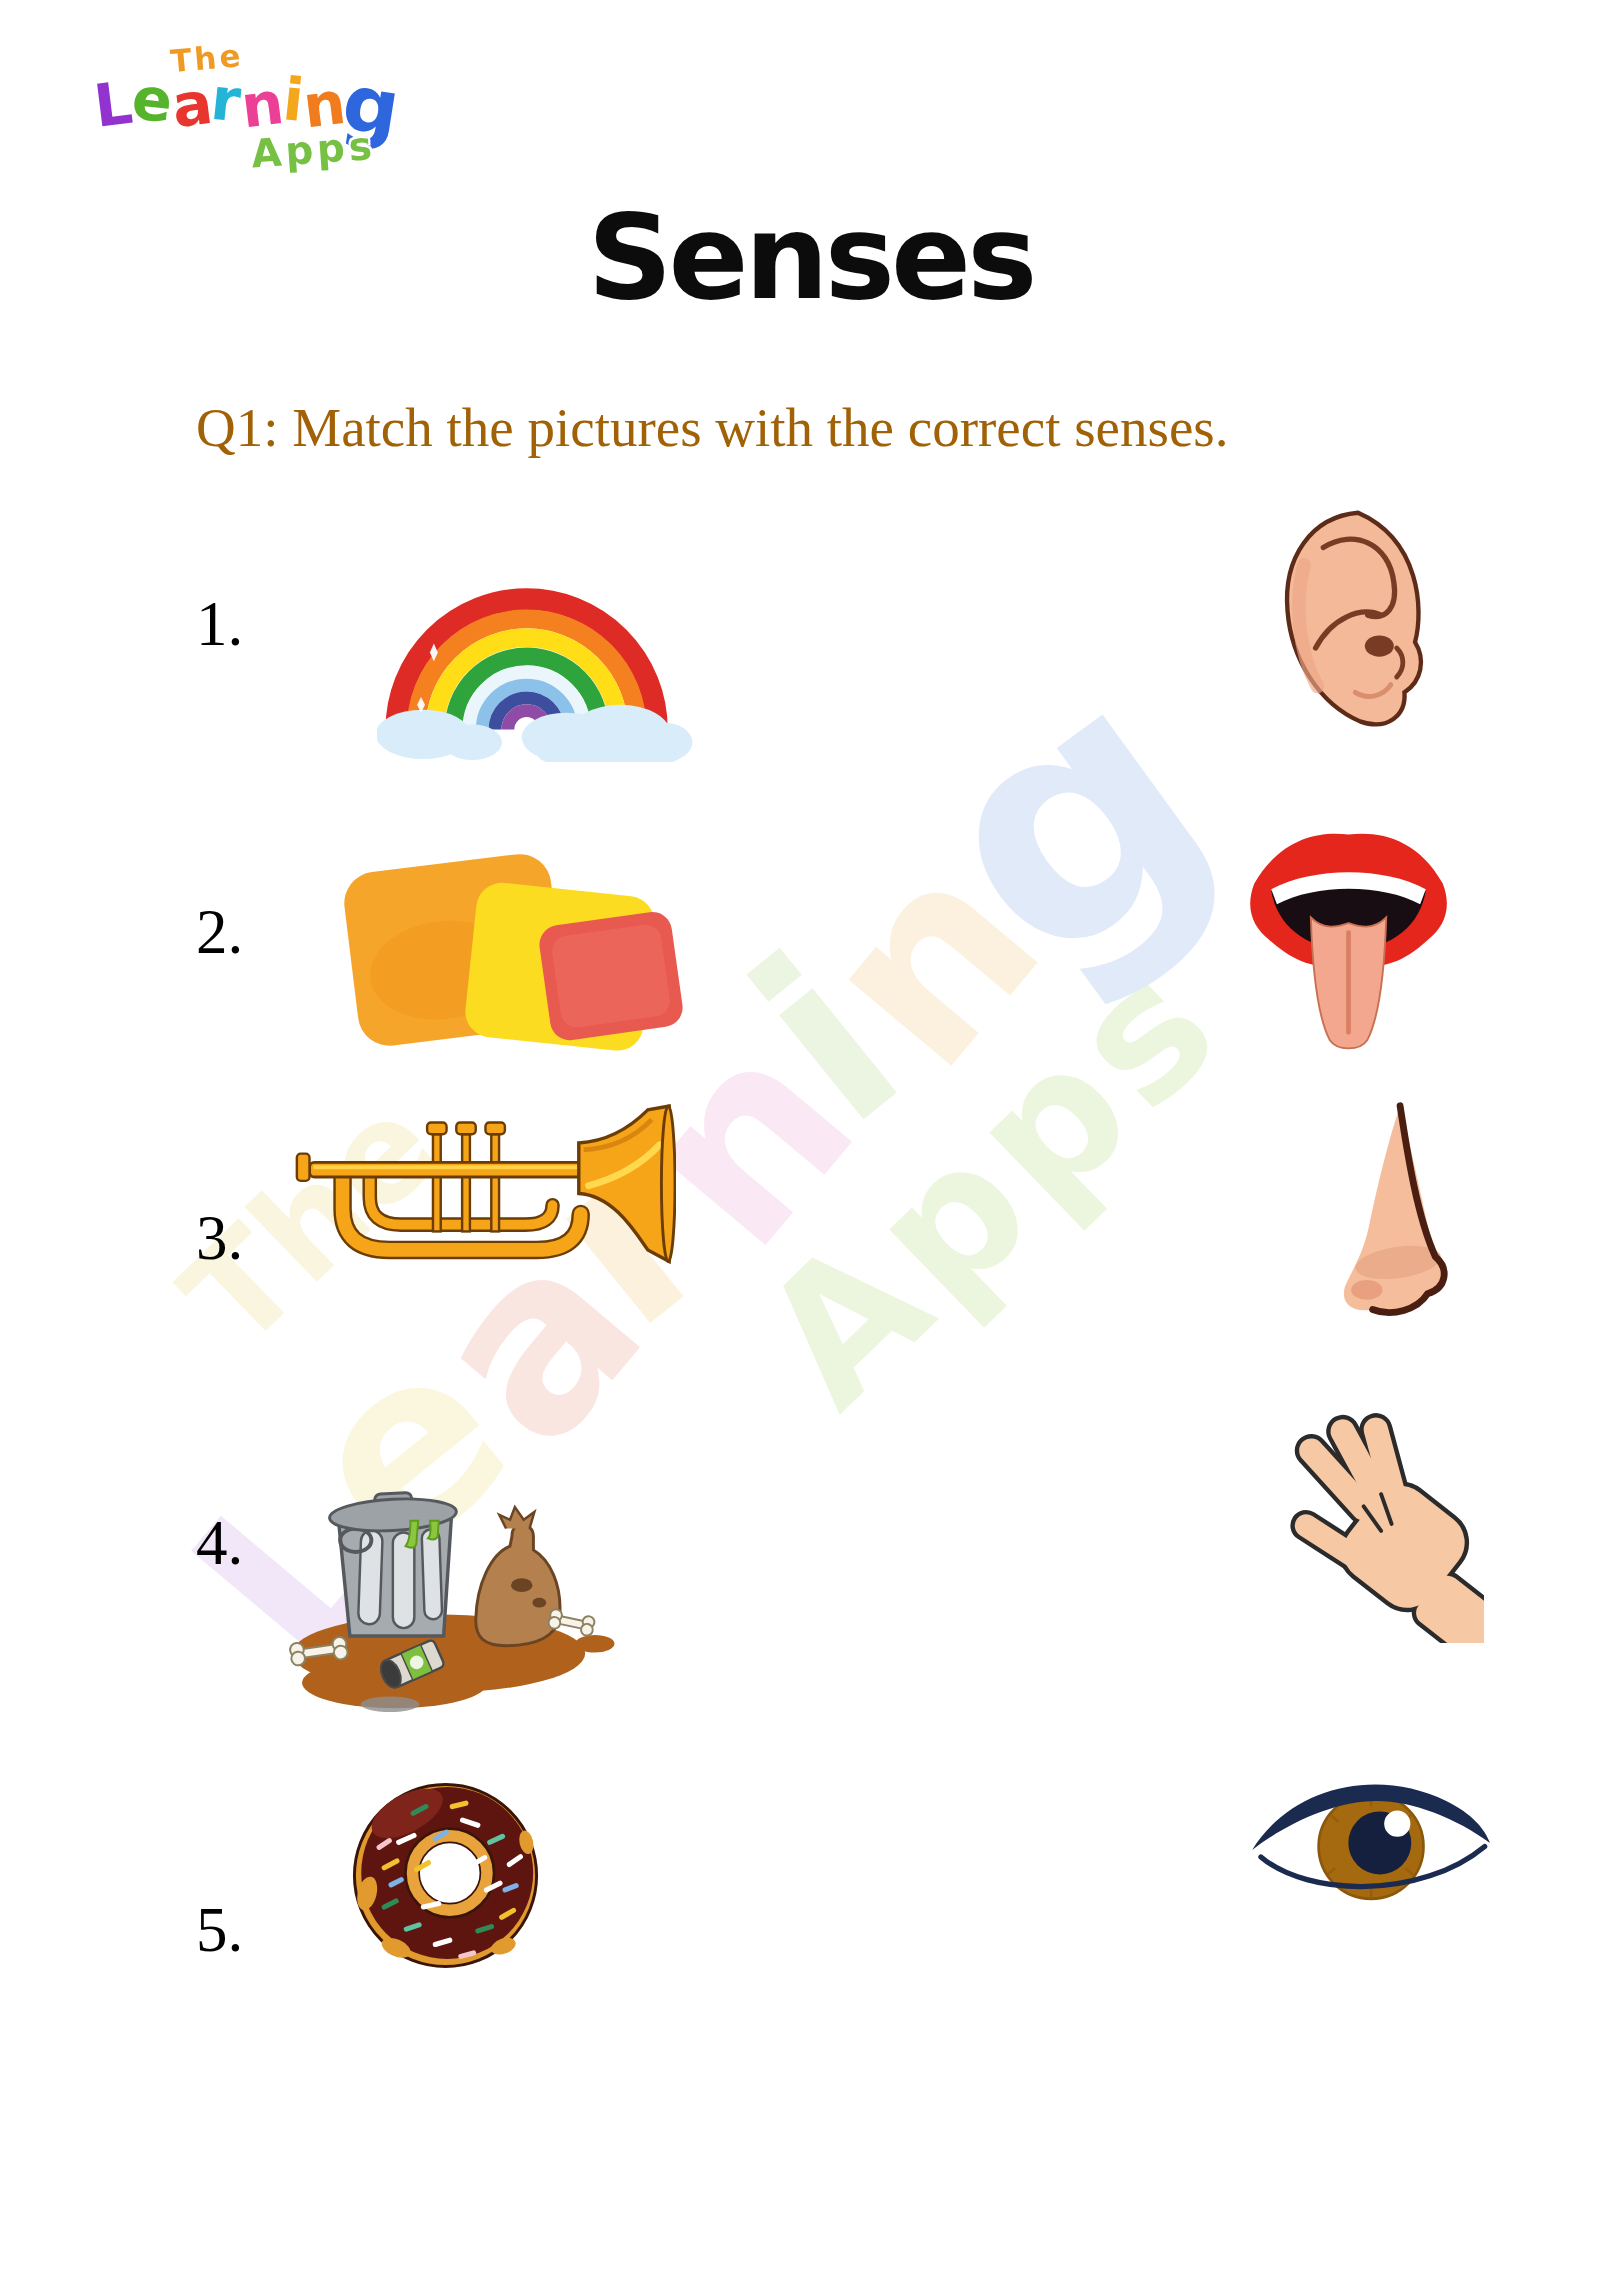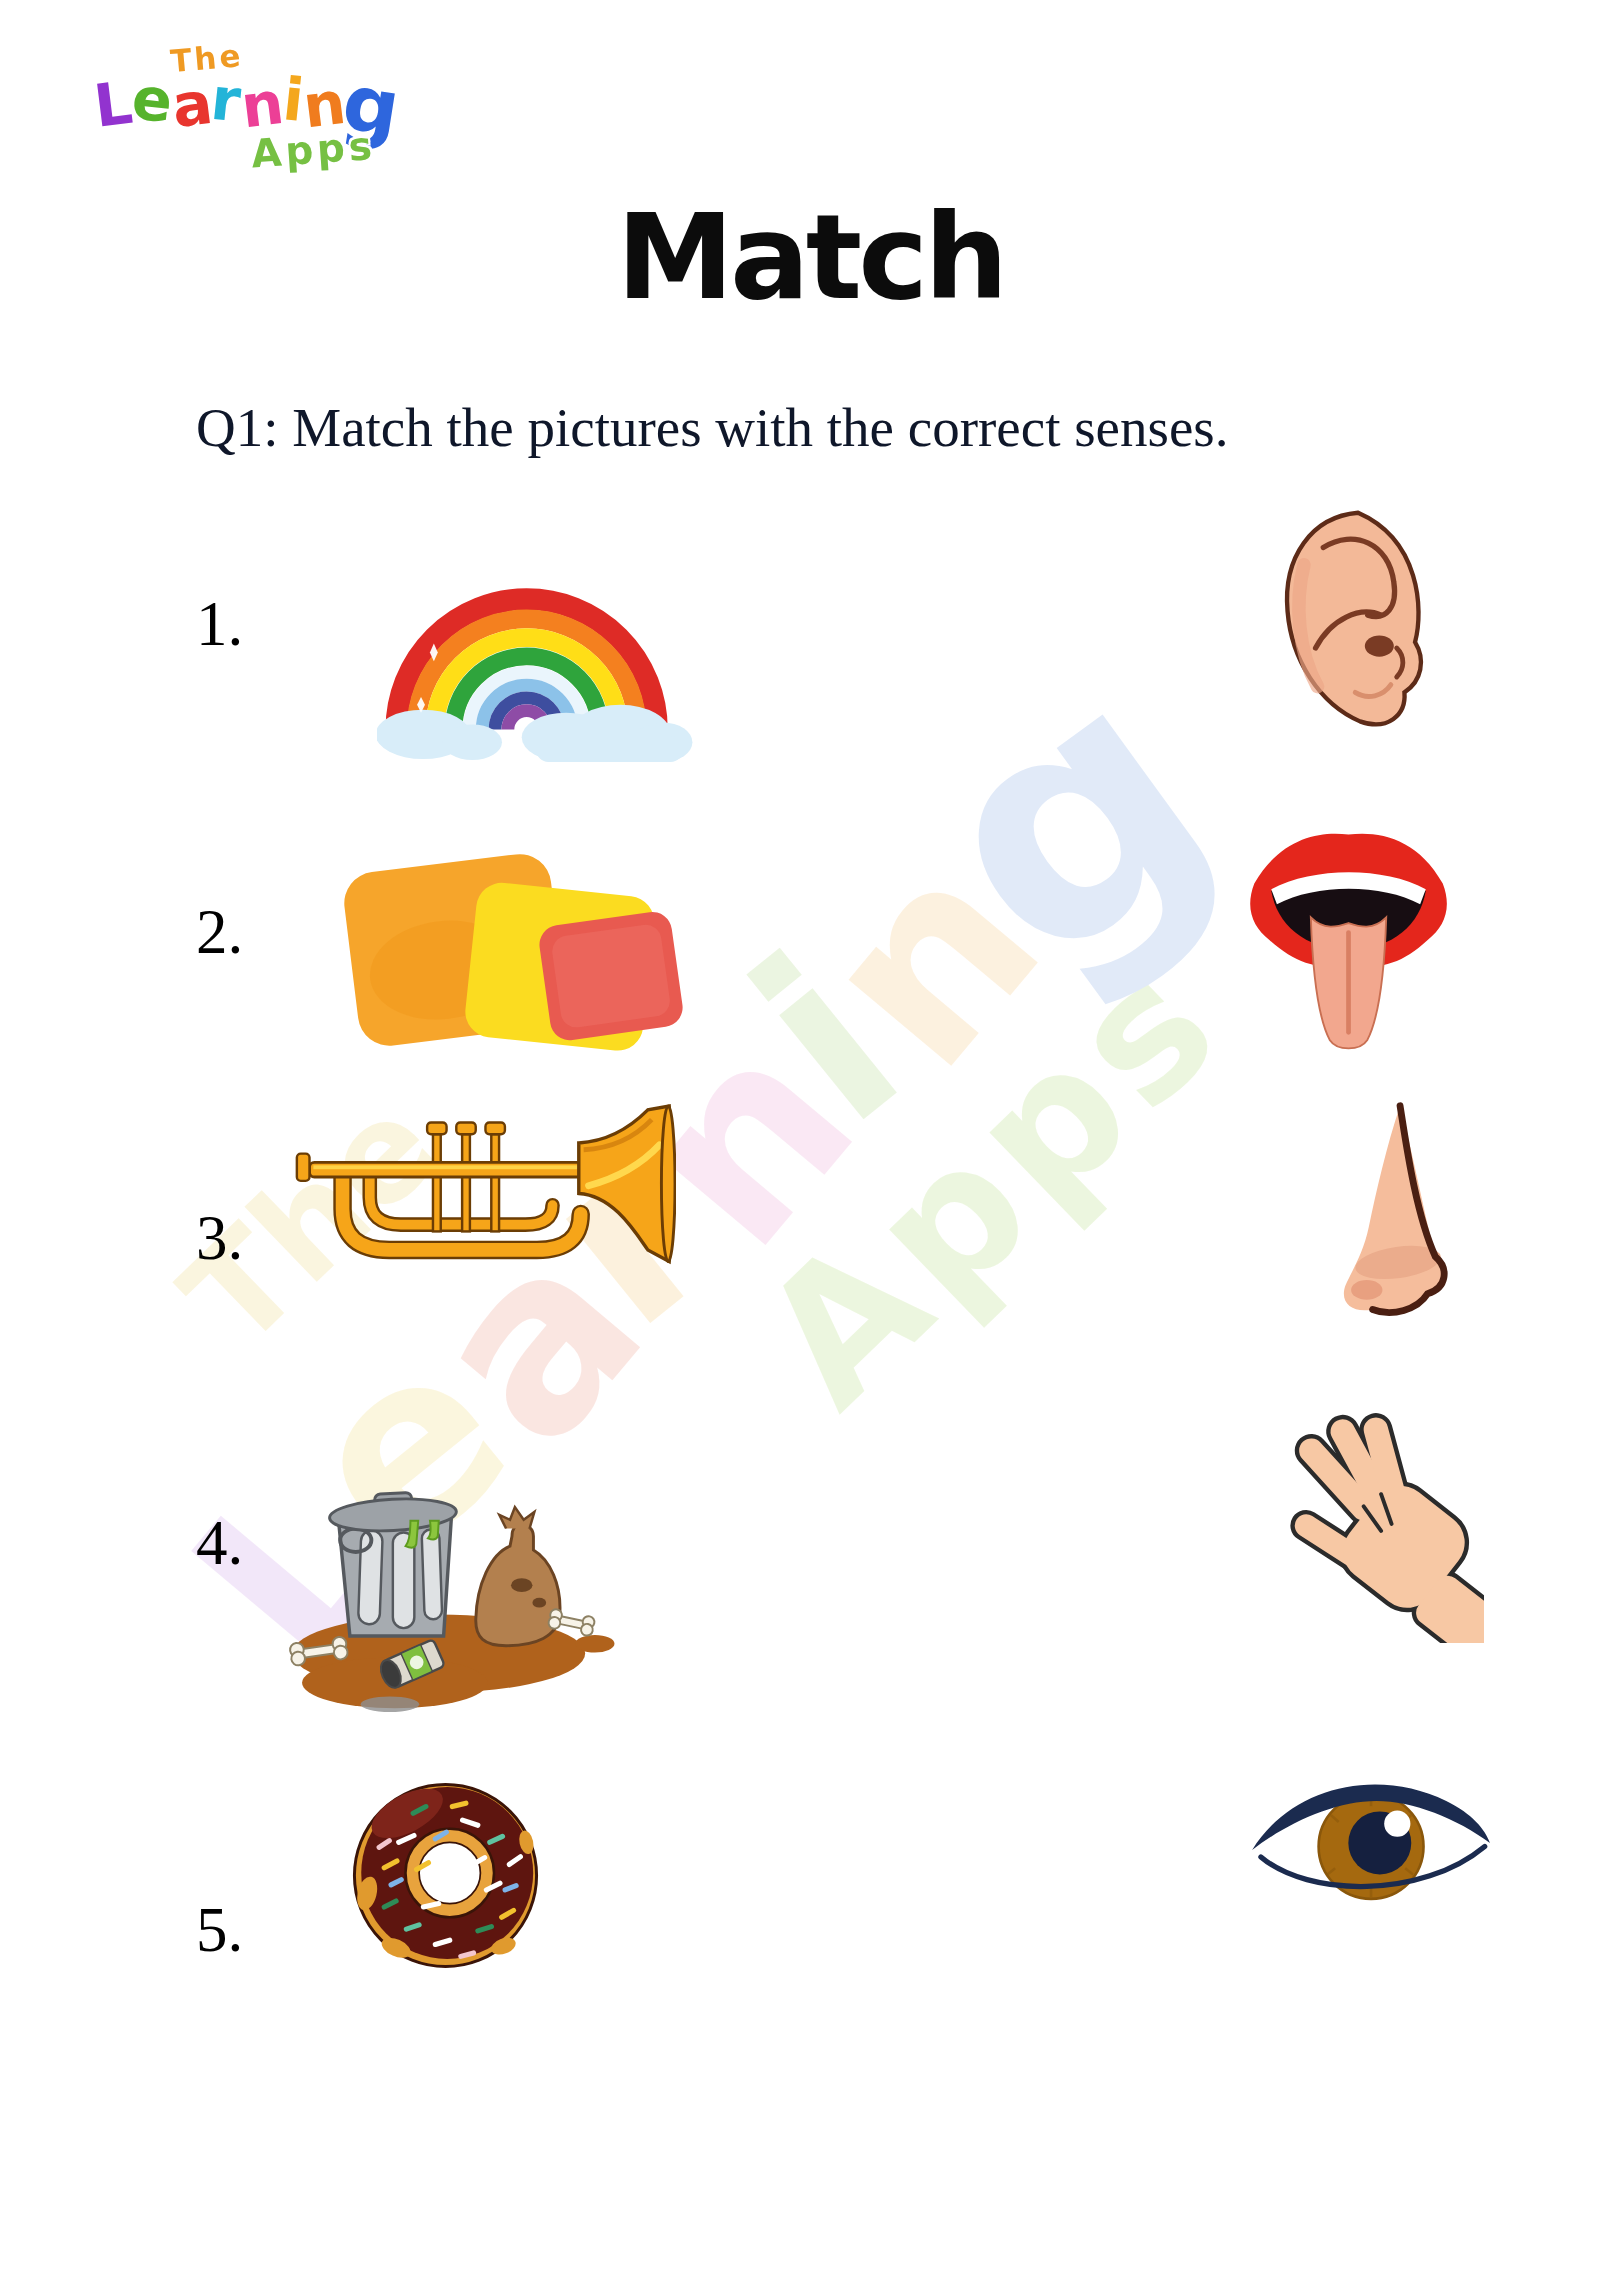--- a/index.html
+++ b/index.html
@@ -14,21 +14,21 @@
   .logo-learning span{display:inline-block;}
   .logo-learning span:nth-child(odd){transform:rotate(-7deg) translateY(2px);}
   .logo-learning span:nth-child(even){transform:rotate(6deg) translateY(-2.9px);}
   .logo-learning span:last-child{font-size:78px;transform:rotate(9deg) translateY(9.8px);}
   .logo-apps{font:bold 39px "DejaVu Sans",sans-serif;letter-spacing:3.9px;margin:-5.9px 0 0 157px;
             transform:rotate(-4deg);text-shadow:2px 2px 0 #fff,-2px -2px 0 #fff,2px -2px 0 #fff,-2px 2px 0 #fff;}
   
   .title{position:absolute;top:188px;left:0;width:100%;text-align:center;z-index:2;
          font-family:"DejaVu Sans",sans-serif;font-weight:900;font-size:118px;letter-spacing:-3.9px;color:#0c0c0c;}
   .question{position:absolute;left:196px;top:396px;z-index:2;
-         font-family:"Liberation Serif",serif;font-size:55px;color:#0f172a;}
+         font-family:"Liberation Serif",serif;font-size:55px;color:#a16207;}
   .num{position:absolute;left:196px;z-index:2;font-family:"Liberation Serif",serif;font-size:63px;color:#000;}
   #num-1{top:588px}#num-2{top:896px}#num-3{top:1202px}#num-4{top:1507px}#num-5{top:1894px}
   .footer{position:absolute;top:2088px;left:0;width:100%;text-align:center;z-index:2;
          font-family:"Liberation Sans",sans-serif;font-weight:bold;font-size:33px;color:#050505;letter-spacing:0.5px;}
   
   #watermark{position:absolute;left:127px;top:647px;width:1137px;height:1059px;z-index:1;opacity:.55;
          display:flex;flex-direction:column;align-items:center;justify-content:center;
          transform:rotate(-44deg);pointer-events:none;}
   .wm-the{font:bold 137px "DejaVu Sans",sans-serif;align-self:flex-start;margin-left:118px;}
   .wm-learning{font:bold 245px "DejaVu Sans",sans-serif;line-height:.8;white-space:nowrap;}
@@ -61,21 +61,21 @@
     <div class="wm-learning" id="wm-learning"><span style="color: rgb(233, 213, 245);">L</span><span style="color: rgb(249, 239, 196);">e</span><span style="color: rgb(247, 210, 202);">a</span><span style="color: rgb(250, 231, 194);">r</span><span style="color: rgb(246, 215, 236);">n</span><span style="color: rgb(220, 237, 202);">i</span><span style="color: rgb(251, 230, 198);">n</span><span style="color: rgb(201, 217, 243);">g</span></div>
     <div class="wm-apps" style="color: rgb(222, 240, 198);">Apps</div>
   </div>
 
   <div id="logo">
     <div class="logo-the" style="color: rgb(239, 154, 35);">The</div>
     <div class="logo-learning" id="logo-learning"><span style="color: rgb(146, 51, 207);">L</span><span style="color: rgb(86, 179, 44);">e</span><span style="color: rgb(232, 53, 46);">a</span><span style="color: rgb(35, 180, 216);">r</span><span style="color: rgb(236, 63, 150);">n</span><span style="color: rgb(244, 167, 29);">i</span><span style="color: rgb(240, 124, 30);">n</span><span style="color: rgb(46, 102, 221);">g</span></div>
     <div class="logo-apps" style="color: rgb(118, 192, 67);">Apps</div>
   </div>
 
-  <div class="title">Match</div>
+  <div class="title">Senses</div>
   <div class="question">Q1: Match the pictures with the correct senses.</div>
 
   <div class="num" id="num-1">1.</div>
   <div class="num" id="num-2">2.</div>
   <div class="num" id="num-3">3.</div>
   <div class="num" id="num-4">4.</div>
   <div class="num" id="num-5">5.</div>
 
   <div class="pic" id="img-rainbow">
     <svg viewBox="0 0 320 230">

